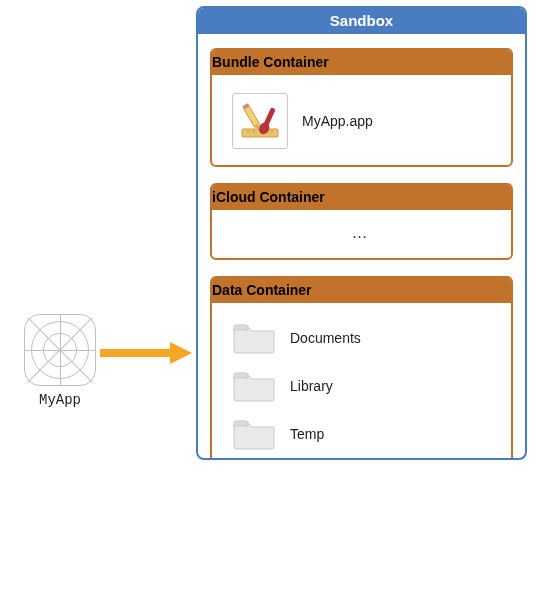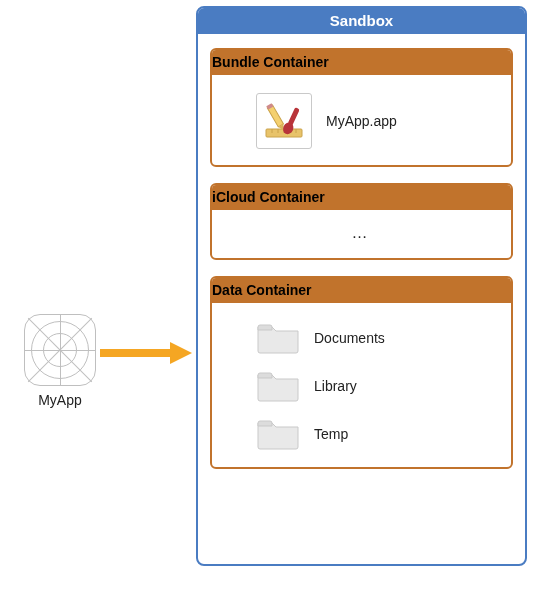--- a/index.html
+++ b/index.html
@@ -51,36 +51,37 @@
     left: 50%; top: 50%;
     width: 90px; height: 1px;
     background: #bfbfbf;
     transform-origin: center;
   }
   .app-icon .diag1 { transform: translate(-50%,-50%) rotate(45deg); }
   .app-icon .diag2 { transform: translate(-50%,-50%) rotate(-45deg); }
   .app-label {
     font-size: 14px;
     color: #222;
+    font-family: Liberation Mono, monospace;
   }
   
   .arrow {
     position: absolute;
     left: 100px;
     top: 342px;
     width: 92px;
     height: 22px;
   }
   
   .sandbox {
     position: absolute;
     left: 196px;
     top: 6px;
     width: 331px;
-    height: 560px;
+    height: 454px;
     border: 2px solid #4a7cc2;
     border-radius: 8px;
     overflow: hidden;
     background: #fff;
   }
   .sandbox-header {
     background: #4a7cc2;
     color: #fff;
     font-weight: 600;
     font-size: 15px;
@@ -99,21 +100,20 @@
   }
   .container-header {
     background: #c1732c;
     color: #000000;
     font-weight: 600;
     font-size: 14px;
     padding: 4px 0 5px;
   }
   .container-body {
     padding: 14px 12px 12px;
-    margin-left: 24px;
   }
   .row {
     display: flex;
     align-items: center;
     gap: 14px;
     padding: 4px 8px;
   }
   .row + .row { margin-top: 6px; }
   .row-label {
     font-size: 14px;

